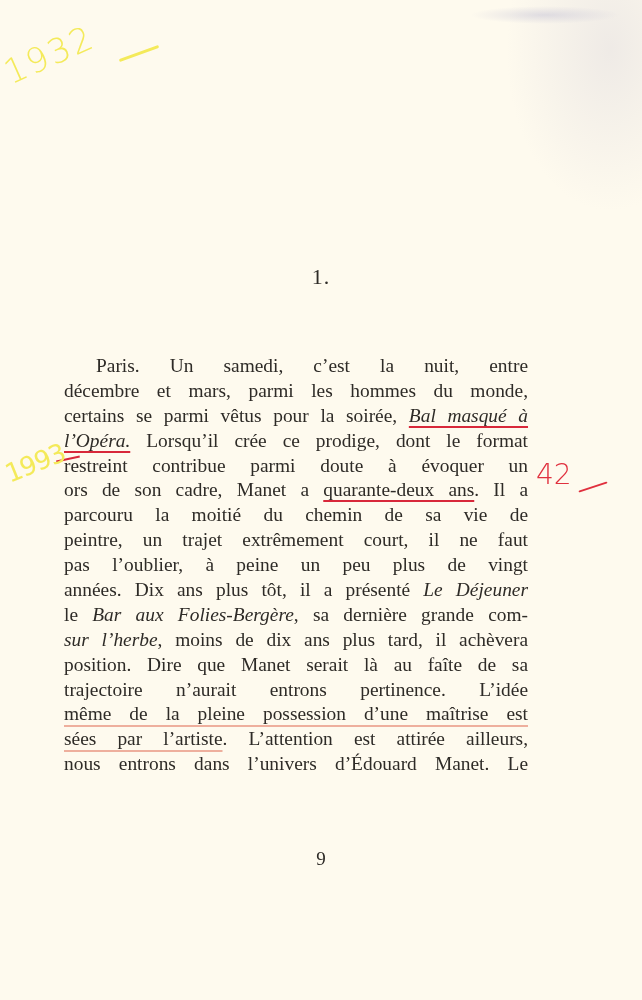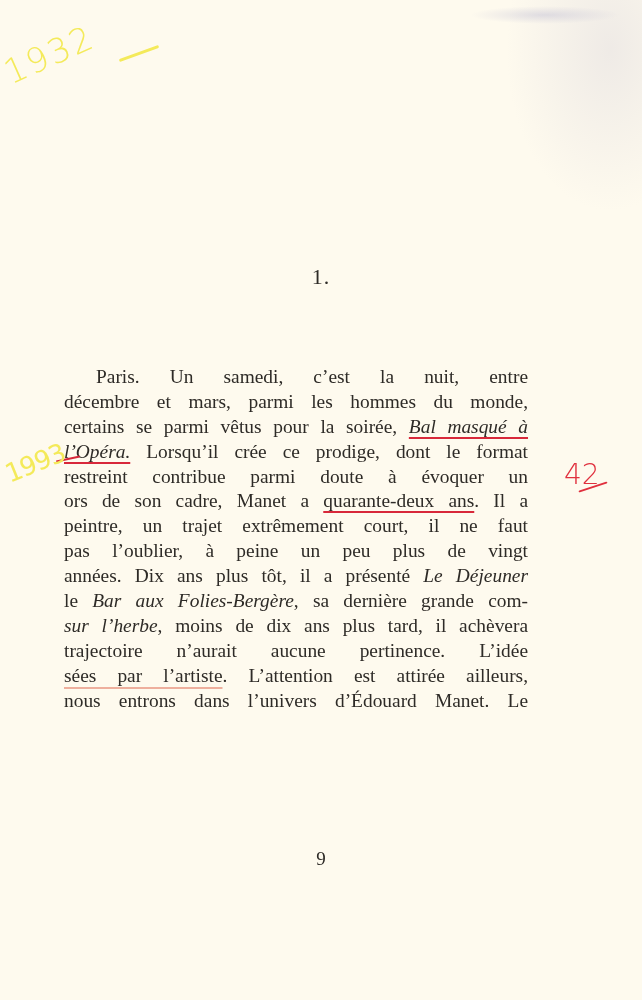--- a/index.html
+++ b/index.html
@@ -35,21 +35,21 @@
       top: 264px;
       left: 0;
       width: 642px;
       text-align: center;
       font-size: 22px;
       letter-spacing: 1px;
     }
     .body-text {
       position: absolute;
       left: 64px;
-      top: 365px;
+      top: 354px;
       width: 464px;
     }
     .line {
       height: 24.9px;
       line-height: 24.9px;
       font-size: 19.4px;
       text-align: justify;
       text-align-last: justify;
       white-space: nowrap;
       overflow: visible;
@@ -108,21 +108,21 @@
     }
     .ann-1993 {
       left: 4px;
       top: 448px;
       color: #f4ea5a;
       font-size: 26px;
       transform: rotate(-22deg);
       letter-spacing: -1px;
     }
     .ann-42 {
-      left: 564px;
+      left: 536px;
       top: 458px;
       color: #e0303e;
       font-size: 28px;
       font-weight: 300;
     }
     .ann-42-tail {
       position: absolute;
       left: 578px;
       top: 486px;
       width: 30px;
@@ -152,26 +152,29 @@
 
   <div class="chapter-number">1.</div>
 
   <div class="body-text">
     <div class="line first">Paris. Un samedi, c’est la nuit, entre</div>
     <div class="line">décembre et mars, parmi les hommes du monde,</div>
     <div class="line"><span>certains se parmi vêtus pour la soirée,</span> <em class="u-red">Bal masqué à</em></div>
     <div class="line"><em class="u-red">l’Opéra.</em> <span>Lorsqu’il crée ce prodige, dont le format</span></div>
     <div class="line">restreint contribue parmi doute à évoquer un</div>
     <div class="line"><span>ors de son cadre, Manet a</span> <span class="u-red">quarante-deux ans</span><span>. Il a</span></div>
+    <div class="line">parcouru la moitié du chemin de sa vie de</div>
     <div class="line">peintre, un trajet extrêmement court, il ne faut</div>
     <div class="line">pas l’oublier, à peine un peu plus de vingt</div>
     <div class="line"><span>années. Dix ans plus tôt, il a présenté</span> <em>Le Déjeuner</em></div>
     <div class="line"><span>le</span> <em>Bar aux Folies-Bergère</em><span>, sa dernière grande com-</span></div>
     <div class="line"><em>sur l’herbe</em><span>, moins de dix ans plus tard, il achèvera</span></div>
-    <div class="line">trajectoire n’aurait aucune pertinence. L’idée</div>
+    <div class="line">position. Dire que Manet serait là au faîte de sa</div>
+    <div class="line">trajectoire n’aurait entrons pertinence. L’idée</div>
+    <div class="line u-orange">même de la pleine possession d’une maîtrise est</div>
     <div class="line"><span class="u-orange">sées par l’artiste</span><span>. L’attention est attirée ailleurs,</span></div>
     <div class="line last">nous entrons dans l’univers d’Édouard Manet. Le</div>
   </div>
 
   <div class="red-stroke"></div>
   <div class="annotation ann-1993">1993</div>
   <div class="annotation ann-42">42</div>
   <div class="ann-42-tail"></div>
 
   <div class="page-number">9</div>

